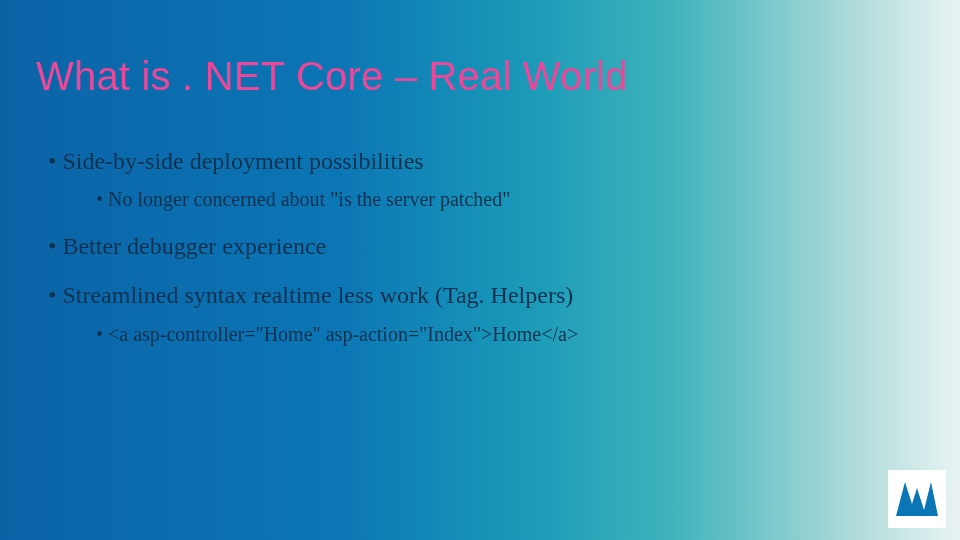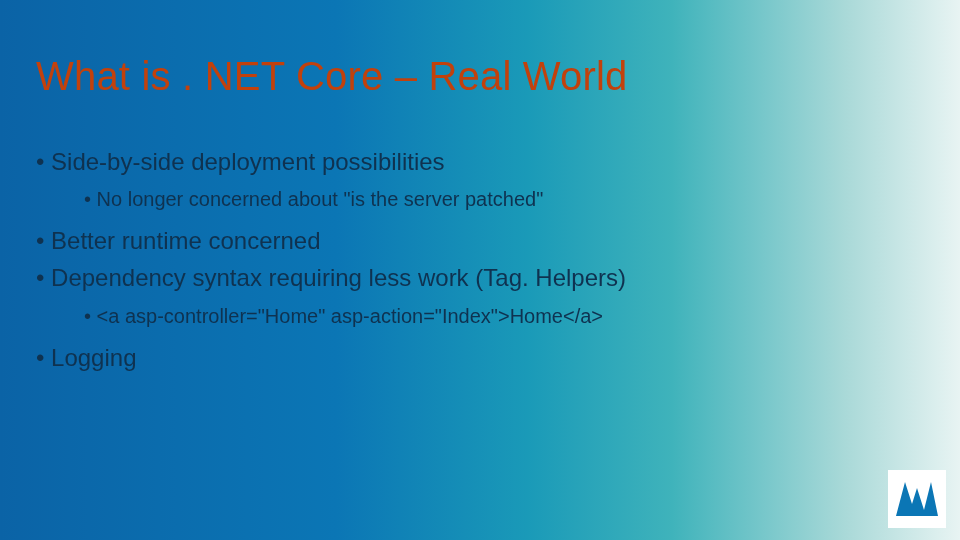--- a/index.html
+++ b/index.html
@@ -11,35 +11,36 @@
     position: relative;
   }
   .slide {
     width: 100%;
     height: 100%;
     padding: 54px 36px 0 36px;
   }
   .title {
     font-size: 40px;
     font-weight: 300;
-    color: #c2410c;
+    color: #ec4899;
     letter-spacing: 0.2px;
     margin-bottom: 44px;
   }
   ul.top {
     list-style: none;
     padding: 0;
   }
   ul.top > li {
     font-size: 24px;
     font-weight: 300;
     color: #0f3250;
     line-height: 1.55;
-    margin: 0;
+    margin: 12px;
     padding-left: 0;
+    font-family: Liberation Serif, serif;
   }
   ul.top > li::before {
     content: "• ";
   }
   ul.sub {
     list-style: none;
     padding-left: 48px;
     margin-top: 2px;
     margin-bottom: 6px;
   }
@@ -70,28 +71,27 @@
 
 <div class="slide">
   <h1 class="title">What is . NET Core – Real World</h1>
 
   <ul class="top">
     <li><span>Side-by-side deployment possibilities</span>
       <ul class="sub">
         <li><span>No longer concerned about "is the server patched"</span></li>
       </ul>
     </li>
-    <li><span>Better runtime concerned</span>
+    <li><span>Better debugger experience</span>
     </li>
-    <li><span>Dependency syntax requiring less work (Tag. Helpers)</span>
+    <li><span>Streamlined syntax realtime less work (Tag. Helpers)</span>
       <ul class="sub">
         <li><span>&lt;a asp-controller="Home" asp-action="Index"&gt;Home&lt;/a&gt;</span></li>
       </ul>
     </li>
-    <li><span>Logging</span></li>
   </ul>
 </div>
 
 <div class="logo">
   <svg viewBox="0 0 46 46">
     <path d="M2 40 L11 6 L18 28 L23 12 L30 34 L37 6 L44 40 Z" fill="#0b76b5"></path>
   </svg>
 </div>
 
 </body></html>

